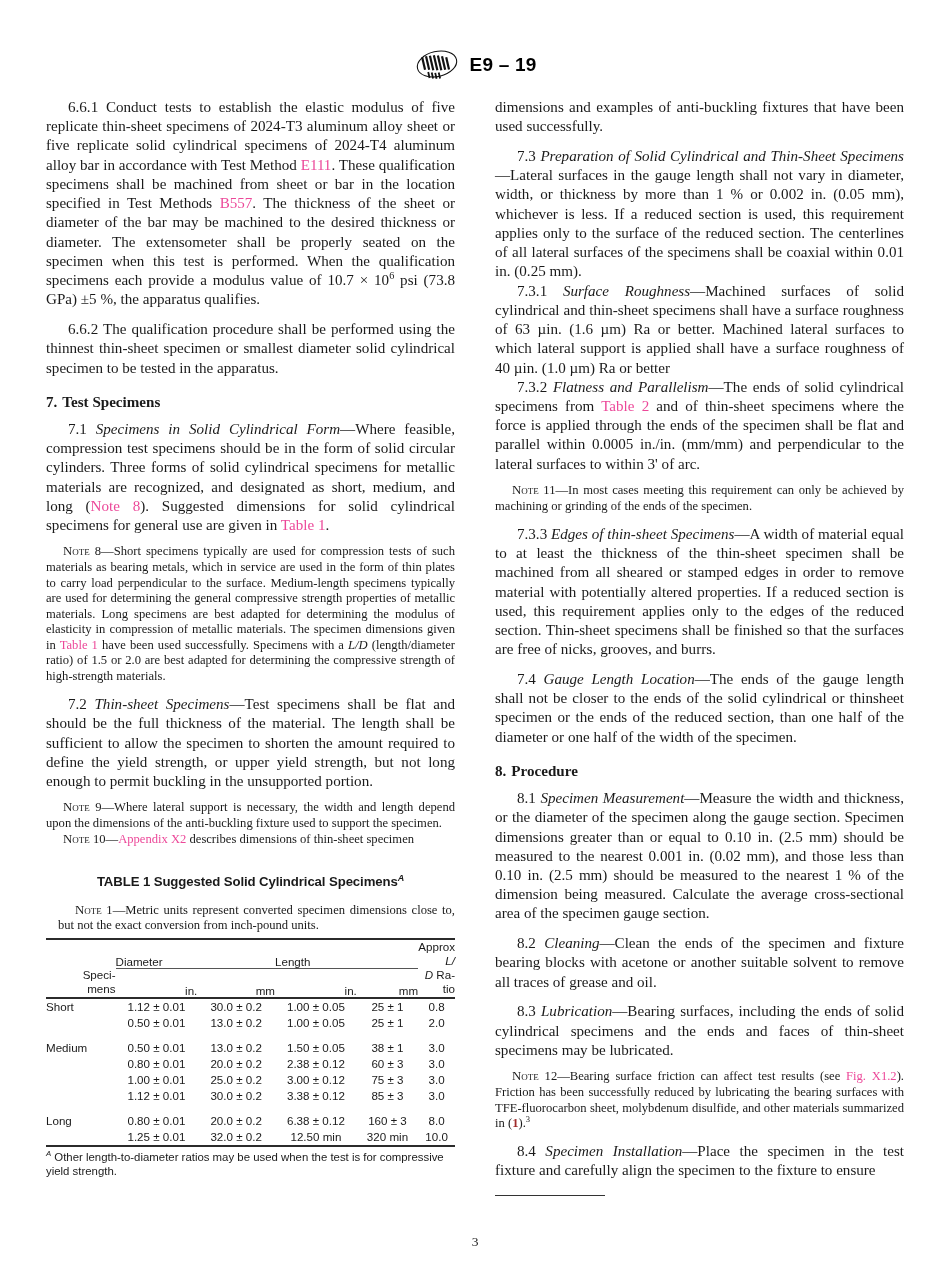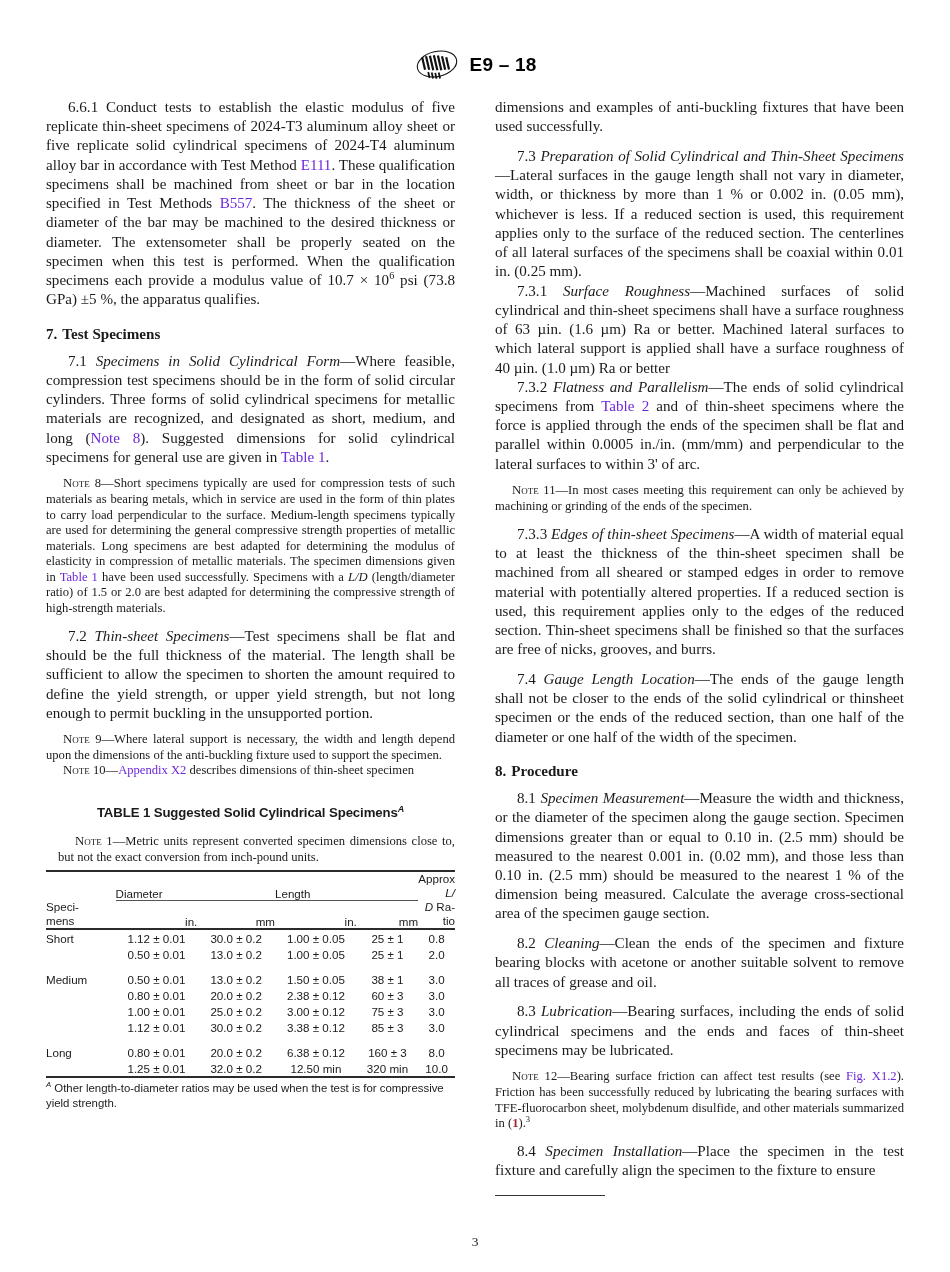--- a/index.html
+++ b/index.html
@@ -80,21 +80,21 @@
     font-family: "Liberation Serif", serif;
     line-height: 1.2;
   }
   h2.section .num {
     margin-right: 5px;
   }
   .it {
     font-style: italic;
   }
   .lnk {
-    color: #6d28d9;
+    color: #ec4899;
   }
   .bold-red {
     color: #9e2a2a;
     font-weight: bold;
   }
   sup {
     font-size: 0.68em;
     vertical-align: super;
     line-height: 0;
   }
@@ -159,21 +159,21 @@
     text-align: left;
     padding-bottom: 2px;
     font-weight: normal;
   }
   th.unit {
     text-align: right;
     padding: 2px 0 3px 0;
     font-weight: normal;
   }
   th.spec-col {
-    text-align: left;
+    text-align: right;
     vertical-align: middle;
     font-weight: normal;
     line-height: 1.22;
     padding-right: 4px;
     margin-top: 41px;
   }
   th.approx-col {
     text-align: right;
     vertical-align: top;
     font-weight: normal;
@@ -246,29 +246,30 @@
           <rect x="24.5" y="7.2" width="2.2" height="15.2" transform="rotate(-13 25.6 14.8)"></rect>
           <rect x="28.5" y="8" width="2.2" height="14" transform="rotate(-13 29.6 15)"></rect>
           <rect x="32.5" y="9.2" width="2.2" height="12.5" transform="rotate(-13 33.6 15.4)"></rect>
           <rect x="14" y="24" width="1.8" height="6" transform="rotate(-13 14.9 27)"></rect>
           <rect x="17.5" y="24.5" width="1.8" height="6" transform="rotate(-13 18.4 27.5)"></rect>
           <rect x="21" y="24.8" width="1.8" height="6" transform="rotate(-13 21.9 27.8)"></rect>
           <rect x="24.5" y="24.5" width="1.8" height="6" transform="rotate(-13 25.4 27.5)"></rect>
         </g>
       </svg>
     </span>
-    <span class="designation">E9 – 18</span>
+    <span class="designation">E9 – 19</span>
   </div>
 
   <div class="columns">
 
     <div class="col">
 
       <p class="body"><span>6.6.1  Conduct tests to establish the elastic modulus of five replicate thin-sheet specimens of 2024-T3 aluminum alloy sheet or five replicate solid cylindrical specimens of 2024-T4 aluminum alloy bar in accordance with Test Method </span><span class="lnk">E111</span><span>. These qualification specimens shall be machined from sheet or bar in the location specified in Test Methods </span><span class="lnk">B557</span><span>. The thickness of the sheet or diameter of the bar may be machined to the desired thickness or diameter. The extensometer shall be properly seated on the specimen when this test is performed. When the qualification specimens each provide a modulus value of 10.7 × 10</span><sup>6</sup><span> psi (73.8 GPa) ±5 %, the apparatus qualifies.</span></p>
 
+      <p class="body gap">6.6.2  The qualification procedure shall be performed using the thinnest thin-sheet specimen or smallest diameter solid cylindrical specimen to be tested in the apparatus.</p>
 
       <h2 class="section"><span class="num">7.</span><span>Test Specimens</span></h2>
 
       <p class="body"><span>7.1 </span><span class="it">Specimens in Solid Cylindrical Form</span><span>—Where feasible, compression test specimens should be in the form of solid circular cylinders. Three forms of solid cylindrical specimens for metallic materials are recognized, and designated as short, medium, and long (</span><span class="lnk">Note 8</span><span>). Suggested dimensions for solid cylindrical specimens for general use are given in </span><span class="lnk">Table 1</span><span>.</span></p>
 
       <p class="note"><span class="note-label">Note</span><span> 8—</span><span>Short specimens typically are used for compression tests of such materials as bearing metals, which in service are used in the form of thin plates to carry load perpendicular to the surface. Medium-length specimens typically are used for determining the general compressive strength properties of metallic materials. Long specimens are best adapted for determining the modulus of elasticity in compression of metallic materials. The specimen dimensions given in </span><span class="lnk">Table 1</span><span> have been used successfully. Specimens with a </span><span class="it">L/D</span><span> (length/diameter ratio) of 1.5 or 2.0 are best adapted for determining the compressive strength of high-strength materials.</span></p>
 
       <p class="body gap"><span>7.2 </span><span class="it">Thin-sheet Specimens</span><span>—Test specimens shall be flat and should be the full thickness of the material. The length shall be sufficient to allow the specimen to shorten the amount required to define the yield strength, or upper yield strength, but not long enough to permit buckling in the unsupported portion.</span></p>
 
       <p class="note"><span class="note-label">Note</span><span> 9—</span><span>Where lateral support is necessary, the width and length depend upon the dimensions of the anti-buckling fixture used to support the specimen.</span></p>

